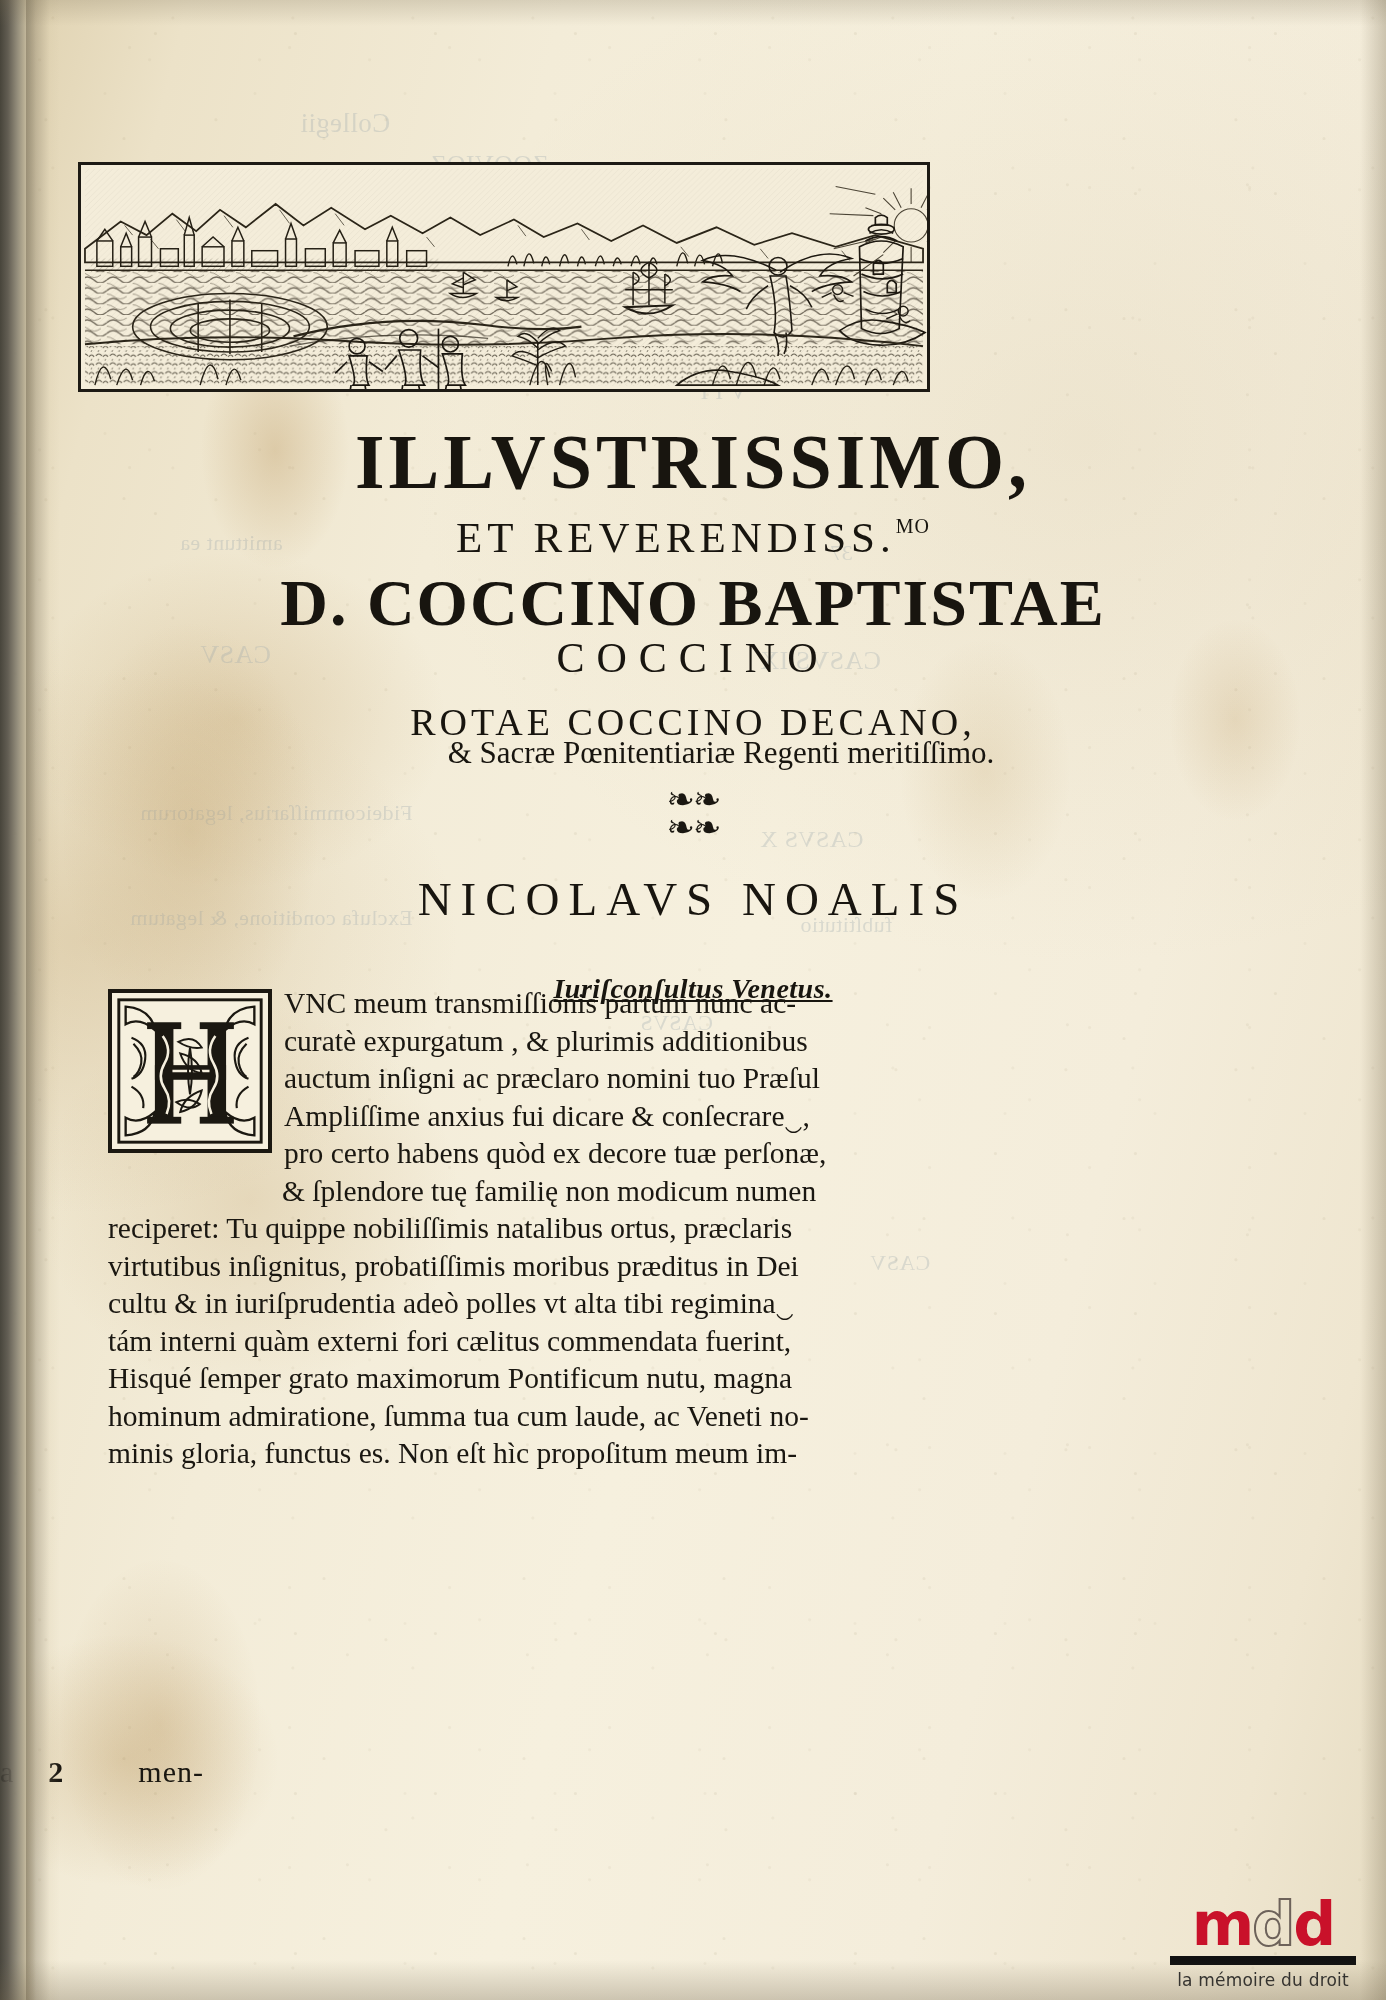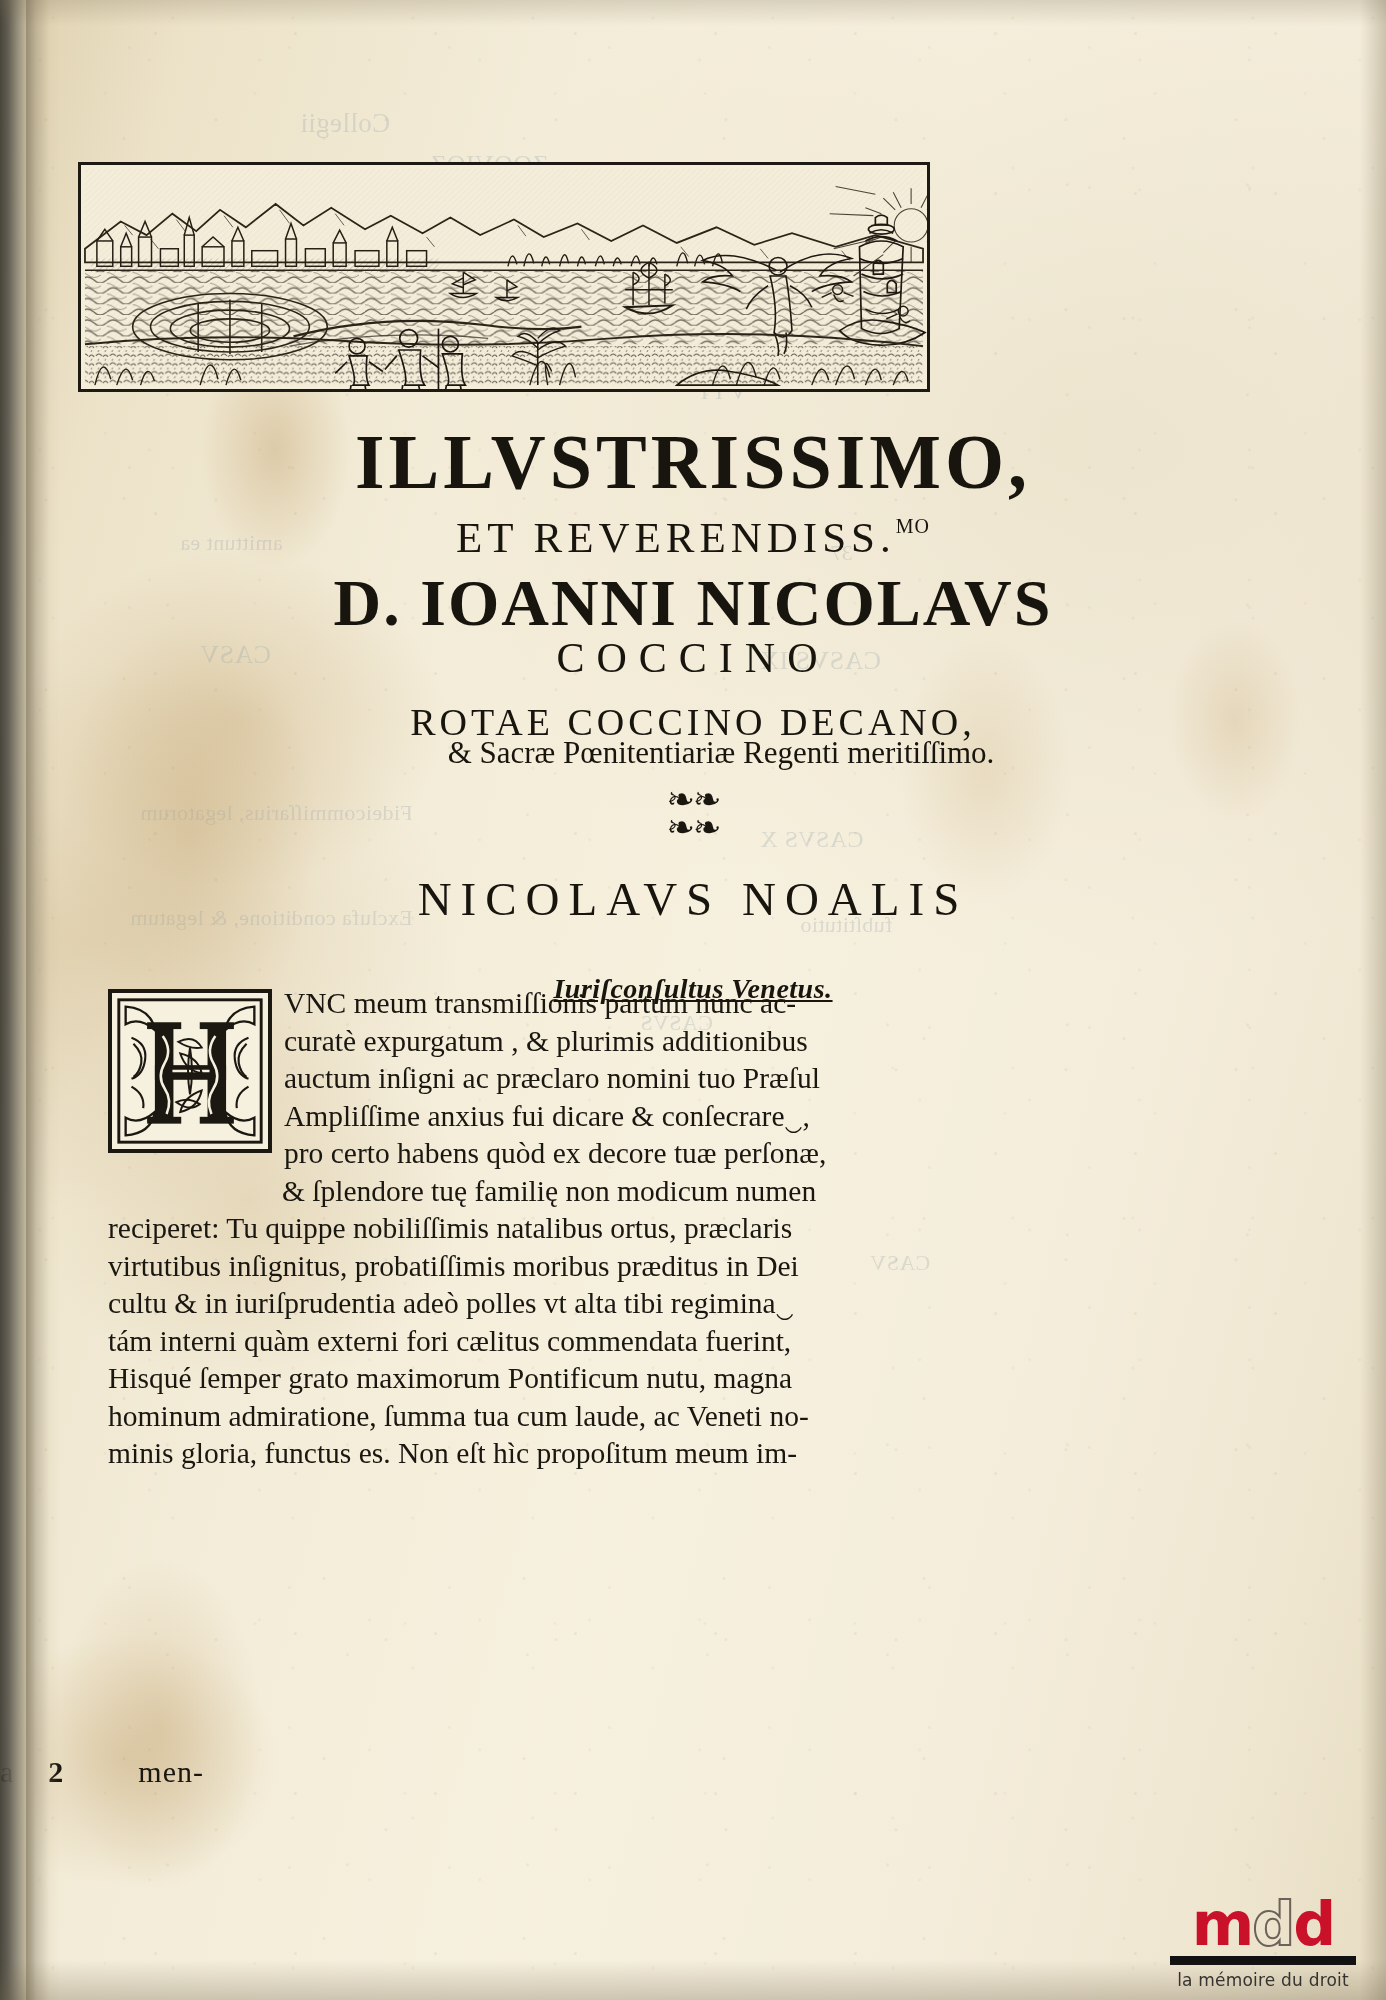--- a/index.html
+++ b/index.html
@@ -348,21 +348,21 @@
         <rect x="4" y="4" width="844" height="222" fill="url(#hatch)" opacity=".10"></rect>
       </svg>
     </div>
 
     <div class="tline" id="l-illustrissimo">ILLVSTRISSIMO,</div>
 
     <div class="tline" id="l-reverendiss">
       <span>ET REVERENDISS.</span><span class="sup">MO</span>
     </div>
 
-    <div class="tline" id="l-ioanni">D. IOANNI NICOLAVS</div>
+    <div class="tline" id="l-ioanni">D. COCCINO BAPTISTAE</div>
     <div class="tline" id="l-coccino">COCCINO</div>
     <div class="tline" id="l-rotae">ROTAE COCCINO DECANO,</div>
     <div class="tline" id="l-sacrae">&amp; Sacræ Pœnitentiariæ Regenti meritiſſimo.</div>
 
     <div id="ornament">
       <span class="row">❧❧</span>
       <span class="row">❧❧</span>
     </div>
 
     <div class="tline" id="l-nicolaus">NICOLAVS NOALIS</div>

